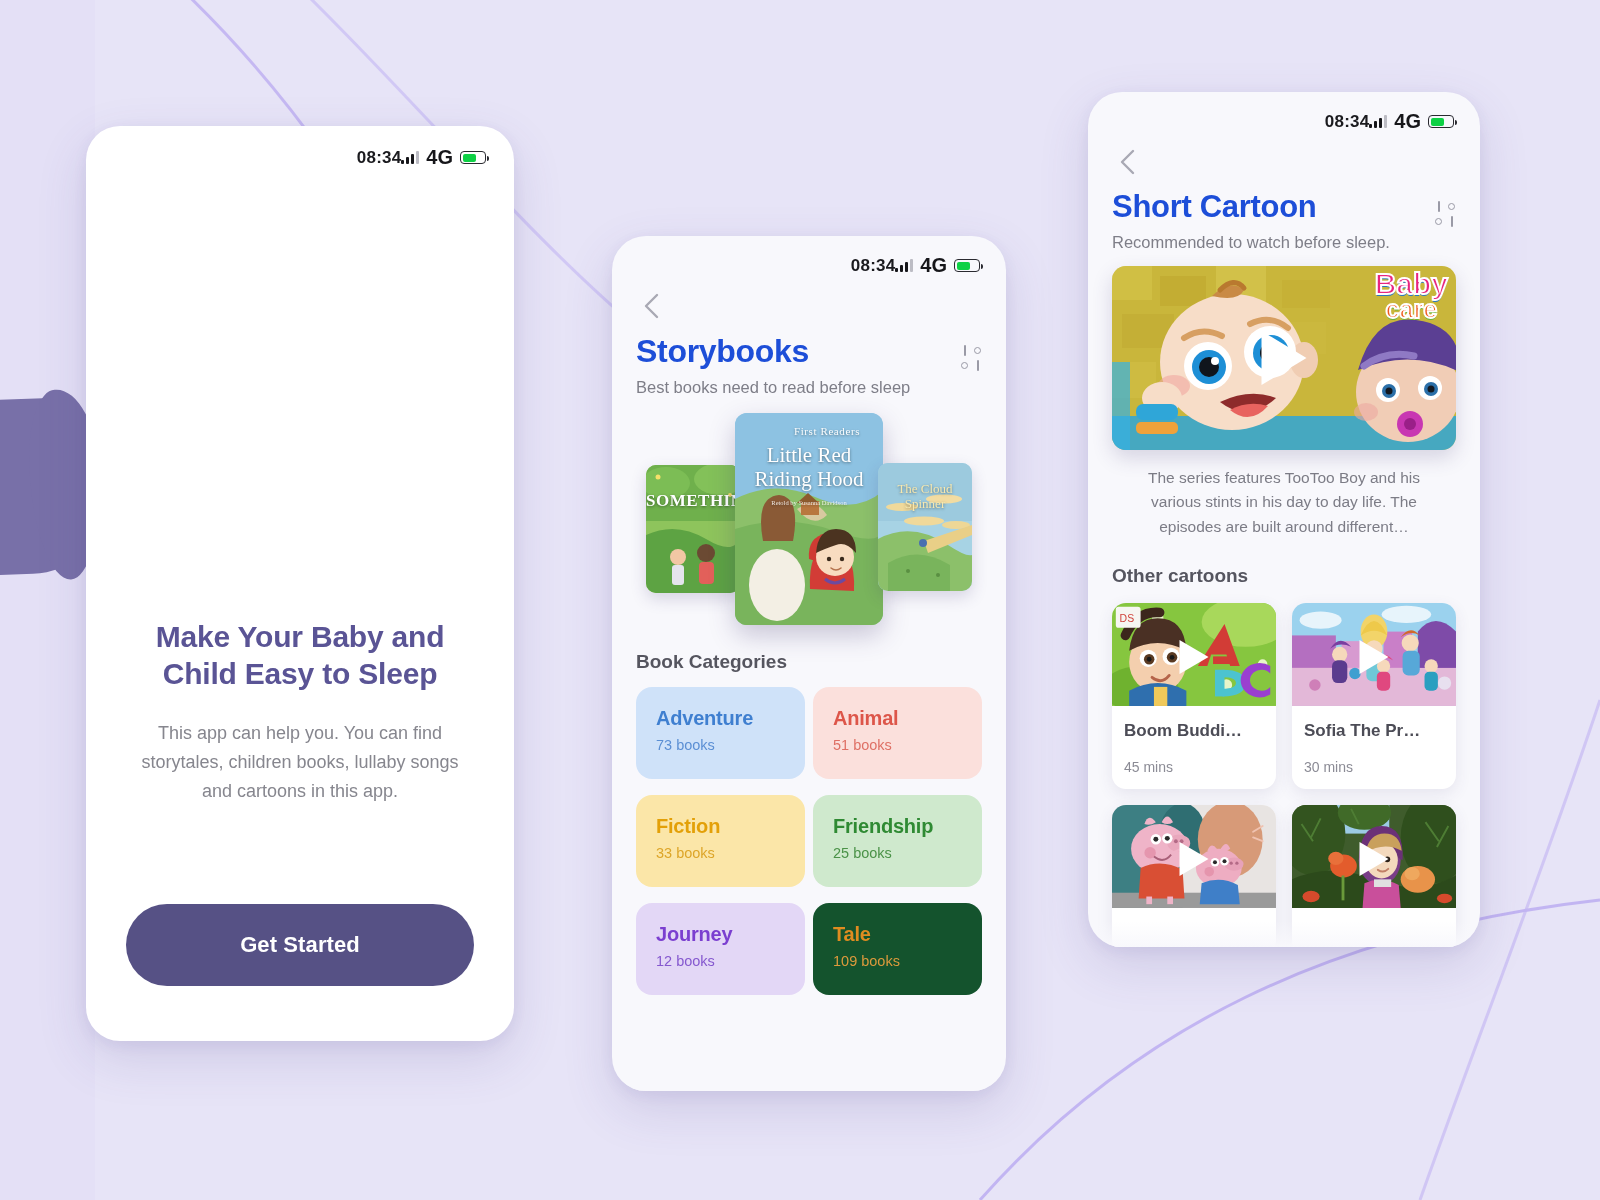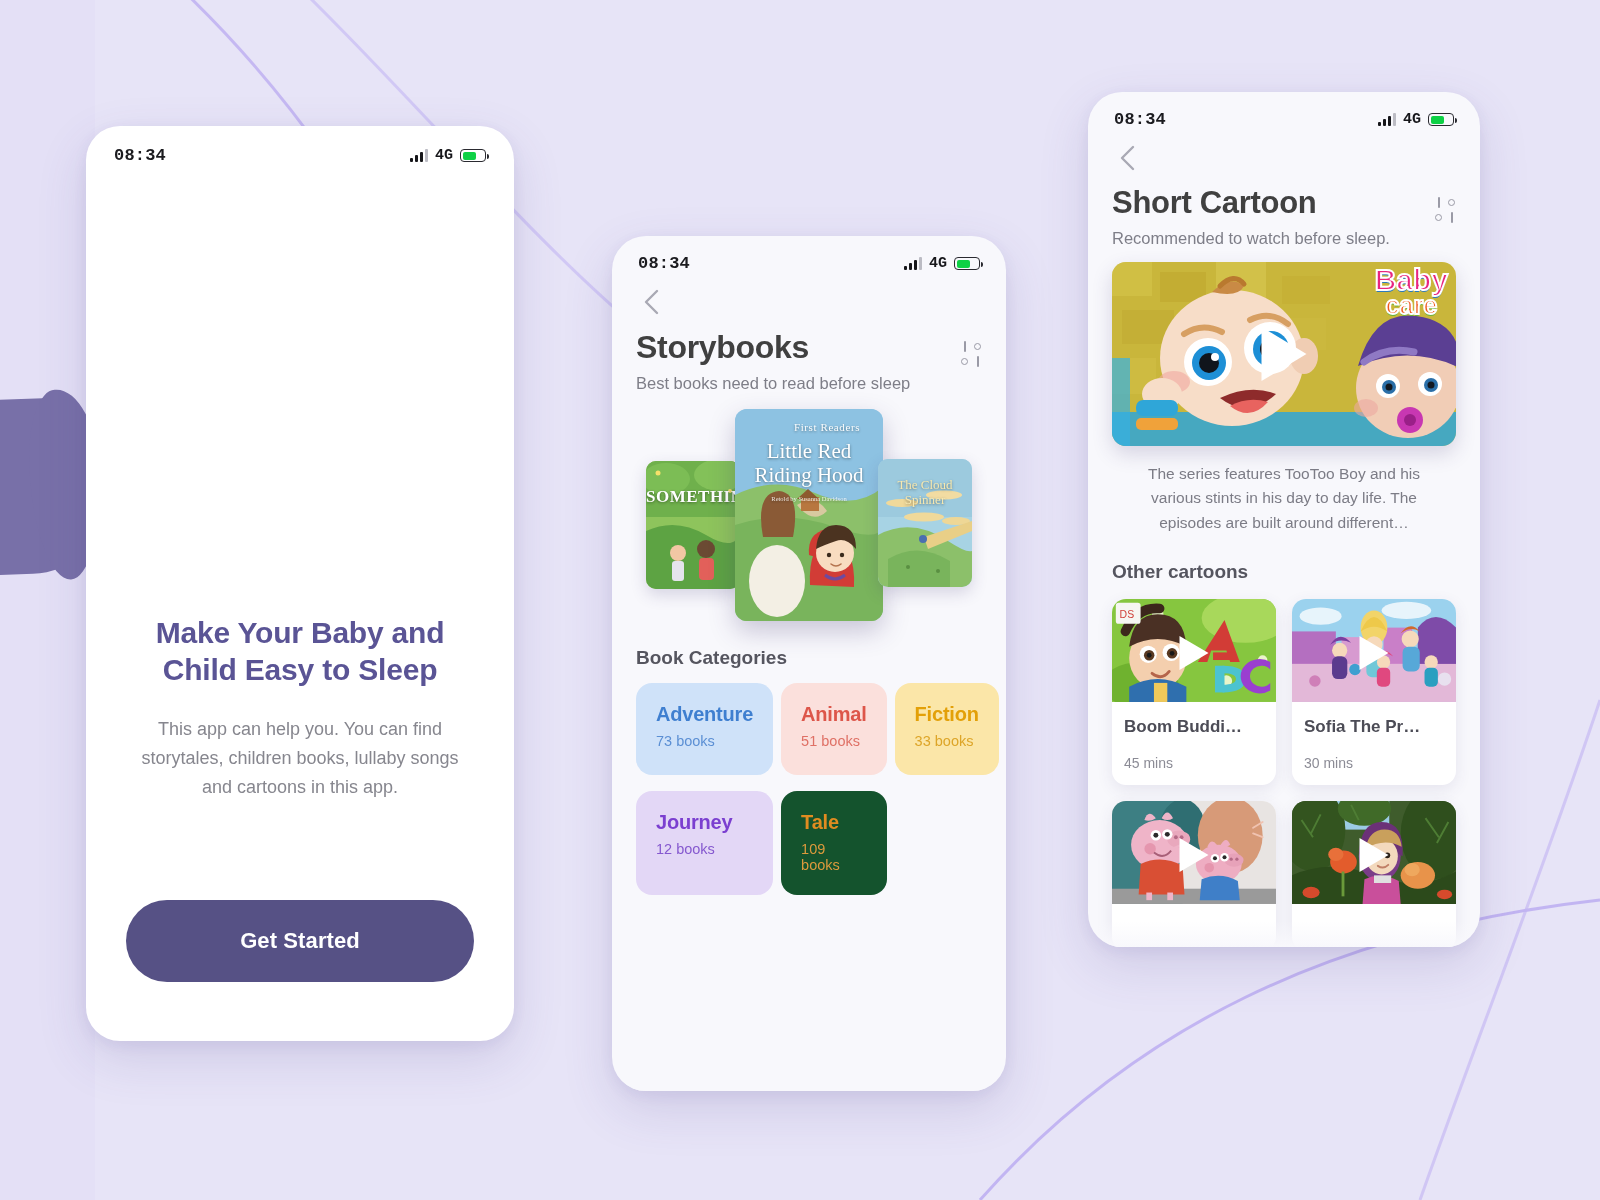--- a/index.html
+++ b/index.html
@@ -31,33 +31,33 @@
     border-radius:34px;
     z-index:2;
     overflow:hidden;
     box-shadow:0 18px 50px rgba(80,70,140,.16), 0 4px 14px rgba(80,70,140,.08);
   }
   #phone1 { left:86px;  top:126px;  width:428px; height:915px; background:#ffffff; }
   #phone2 { left:612px; top:236px;  width:394px; height:855px; background:#f8f8fc; }
   #phone3 { left:1088px;top:92px;   width:392px; height:855px; background:#f8f8fc; }
 
   
-  .statusbar { display:flex; align-items:center; justify-content:space-between;font-family:Liberation Mono, monospace; }
+  .statusbar { display:flex; align-items:center; justify-content:flex-end; }
   #phone1 .statusbar { padding:20px 28px 0 28px; }
   #phone2 .statusbar { padding:18px 26px 0 26px; }
   #phone3 .statusbar { padding:18px 26px 0 26px; }
   .st-time { font-size:17px; font-weight:bold; color:#1b1b1f; letter-spacing:.2px; }
   .st-right { display:flex; align-items:center; gap:7px; }
   .sig { display:flex; align-items:flex-end; gap:2px; height:13px; }
   .sig i { display:block; width:3px; background:#16161a; border-radius:1px; }
   .sig i:nth-child(1){ height:4px; }
   .sig i:nth-child(2){ height:7px; }
   .sig i:nth-child(3){ height:10px; }
   .sig i:nth-child(4){ height:13px; background:#bcbcc4; }
-  .st-net { font-size:15px; font-weight:bold; color:#16161a; }
+  .st-net { font-size:20px; font-weight:bold; color:#16161a; }
   .batt { position:relative; width:26px; height:13px; border:1.6px solid #2a2a30;
           border-radius:4px; padding:1.5px; }
   .batt:after { content:""; position:absolute; right:-4px; top:4px; width:2.5px;
                 height:5px; background:#2a2a30; border-radius:0 2px 2px 0; }
   .batt span { display:block; height:100%; width:62%; background:#0ed145; border-radius:2px; }
 
   
   .onb { display:flex; flex-direction:column; height:calc(100% - 40px); padding:0 40px; }
   .onb-spacer { flex:1 1 auto; }
   .onb-title {
@@ -78,21 +78,21 @@
   .onb-bottom { height:58px; }
 
   
   .scr { padding:0 24px; }
   .backbtn {
     margin-top:14px; width:30px; height:30px; cursor:pointer;
     display:flex; align-items:center; justify-content:center;
   }
   .backbtn svg { display:block; }
   .titlerow { display:flex; align-items:flex-start; justify-content:space-between; margin-top:12px; }
-  .pg-title { font-size:32px; font-weight:bold; color:#404040; letter-spacing:-.3px; }
+  .pg-title { font-size:32px; font-weight:bold; color:#1d4ed8; letter-spacing:-.3px; }
   #phone3 .pg-title { font-size:31px; }
   .filter-icon {
     width:22px; height:22px; margin-top:12px; cursor:pointer;
     display:grid; grid-template-columns:1fr 1fr; grid-template-rows:1fr 1fr;
     gap:4px; place-items:center;
   }
   .fi-bar { width:2px; height:11px; background:#9a9aa6; border-radius:1px; }
   .fi-dot { width:7px; height:7px; border:1.7px solid #9a9aa6; border-radius:50%; }
   .pg-sub { margin-top:8px; font-size:16.5px; color:#7e7e88; }
 
@@ -106,21 +106,21 @@
   .book-right { right:10px; top:50px; }
   .book-main  { width:148px; height:212px; top:0; left:50%; transform:translateX(-50%);
                 border-radius:12px; box-shadow:0 10px 26px rgba(60,50,110,.26); }
   .bk-img { position:absolute; inset:0; }
   .bk-label { position:absolute; left:0; right:0; text-align:center; color:#fff;
               text-shadow:0 1px 3px rgba(0,0,0,.45); font-family:"Liberation Serif", serif; }
 
   .book-desc { margin-top:20px; font-size:15.5px; line-height:1.55; color:#7c7c86;
                text-align:center; padding:0 8px; }
   .sec-title { margin-top:26px; font-size:19px; font-weight:bold; color:#55555f; }
-  .catgrid { margin-top:14px; display:grid; grid-template-columns:1fr 1fr 1fr 1fr;
+  .catgrid { margin-top:14px; display:grid; grid-template-columns:1fr 1fr;
              gap:16px 8px; }
   .cat { border-radius:16px; padding:20px 20px 22px 20px; cursor:pointer; min-height:92px; }
   .cat-name { font-size:20px; font-weight:bold; letter-spacing:-.2px; }
   .cat-count { margin-top:7px; font-size:14.5px; }
 
   
   .hero { margin-top:14px; position:relative; height:184px; border-radius:14px;
           overflow:hidden; cursor:pointer; box-shadow:0 8px 20px rgba(60,50,110,.18); }
   .play {
     position:absolute; left:50%; top:50%; transform:translate(-50%,-50%);

